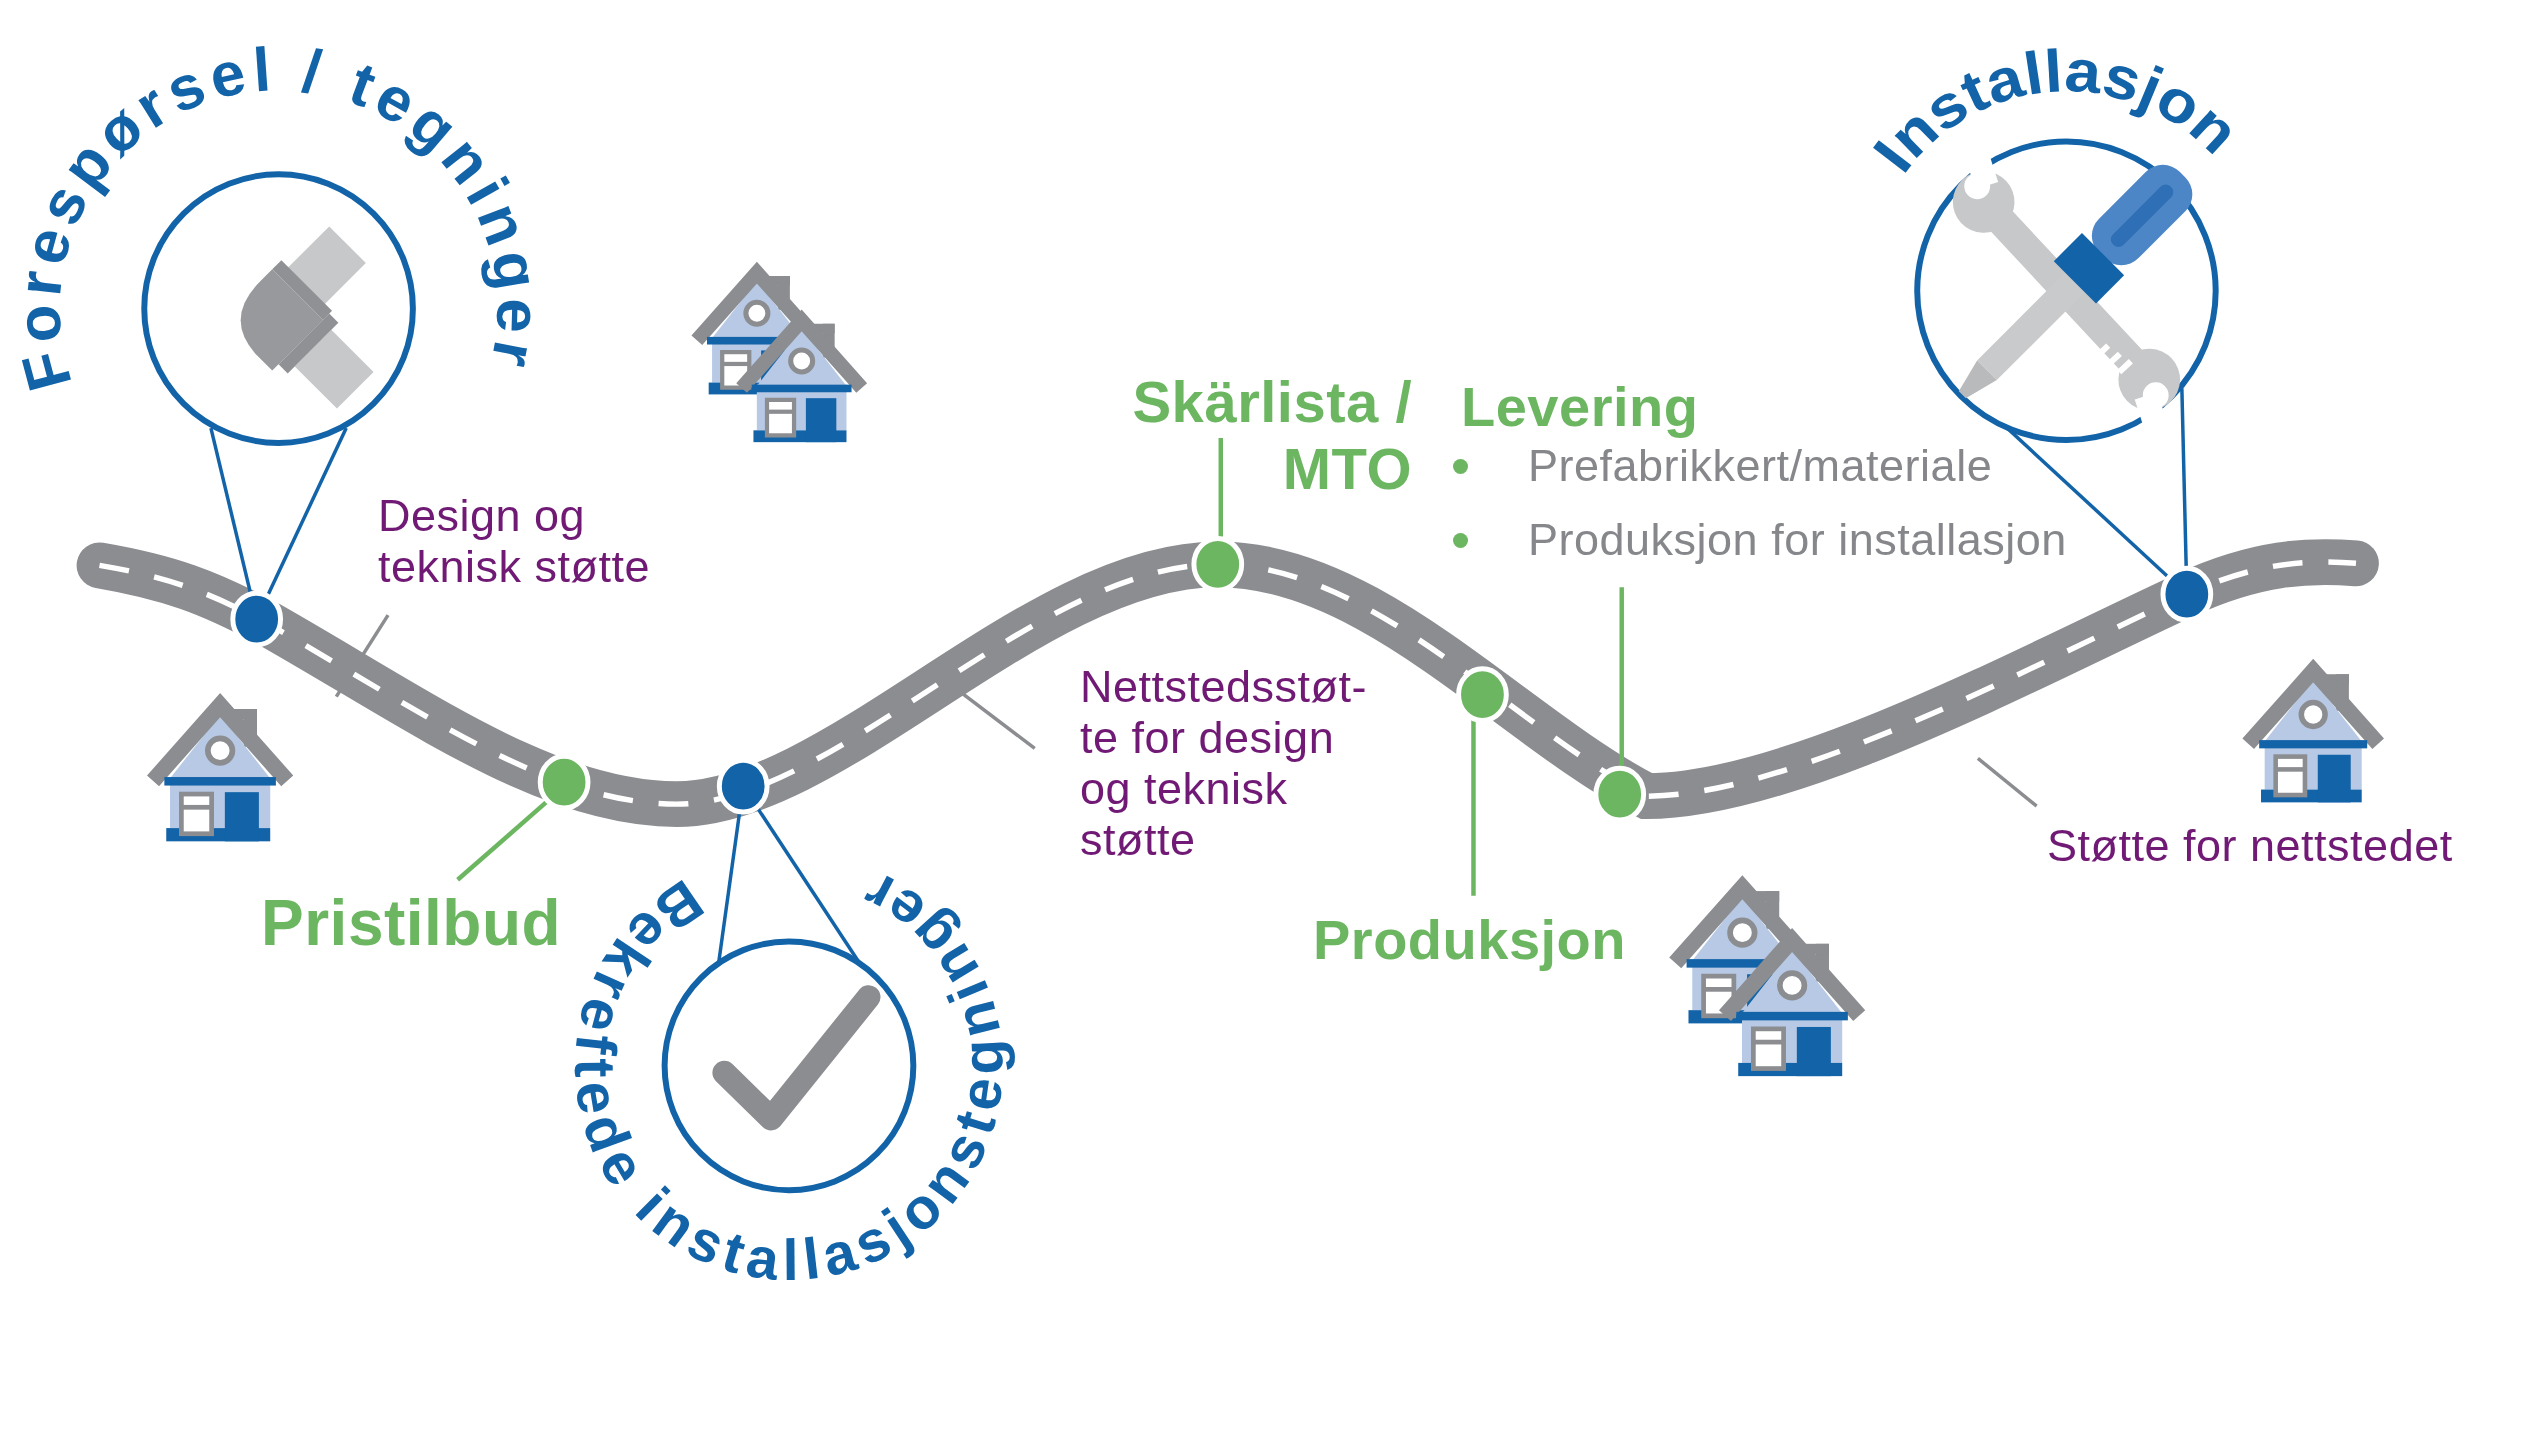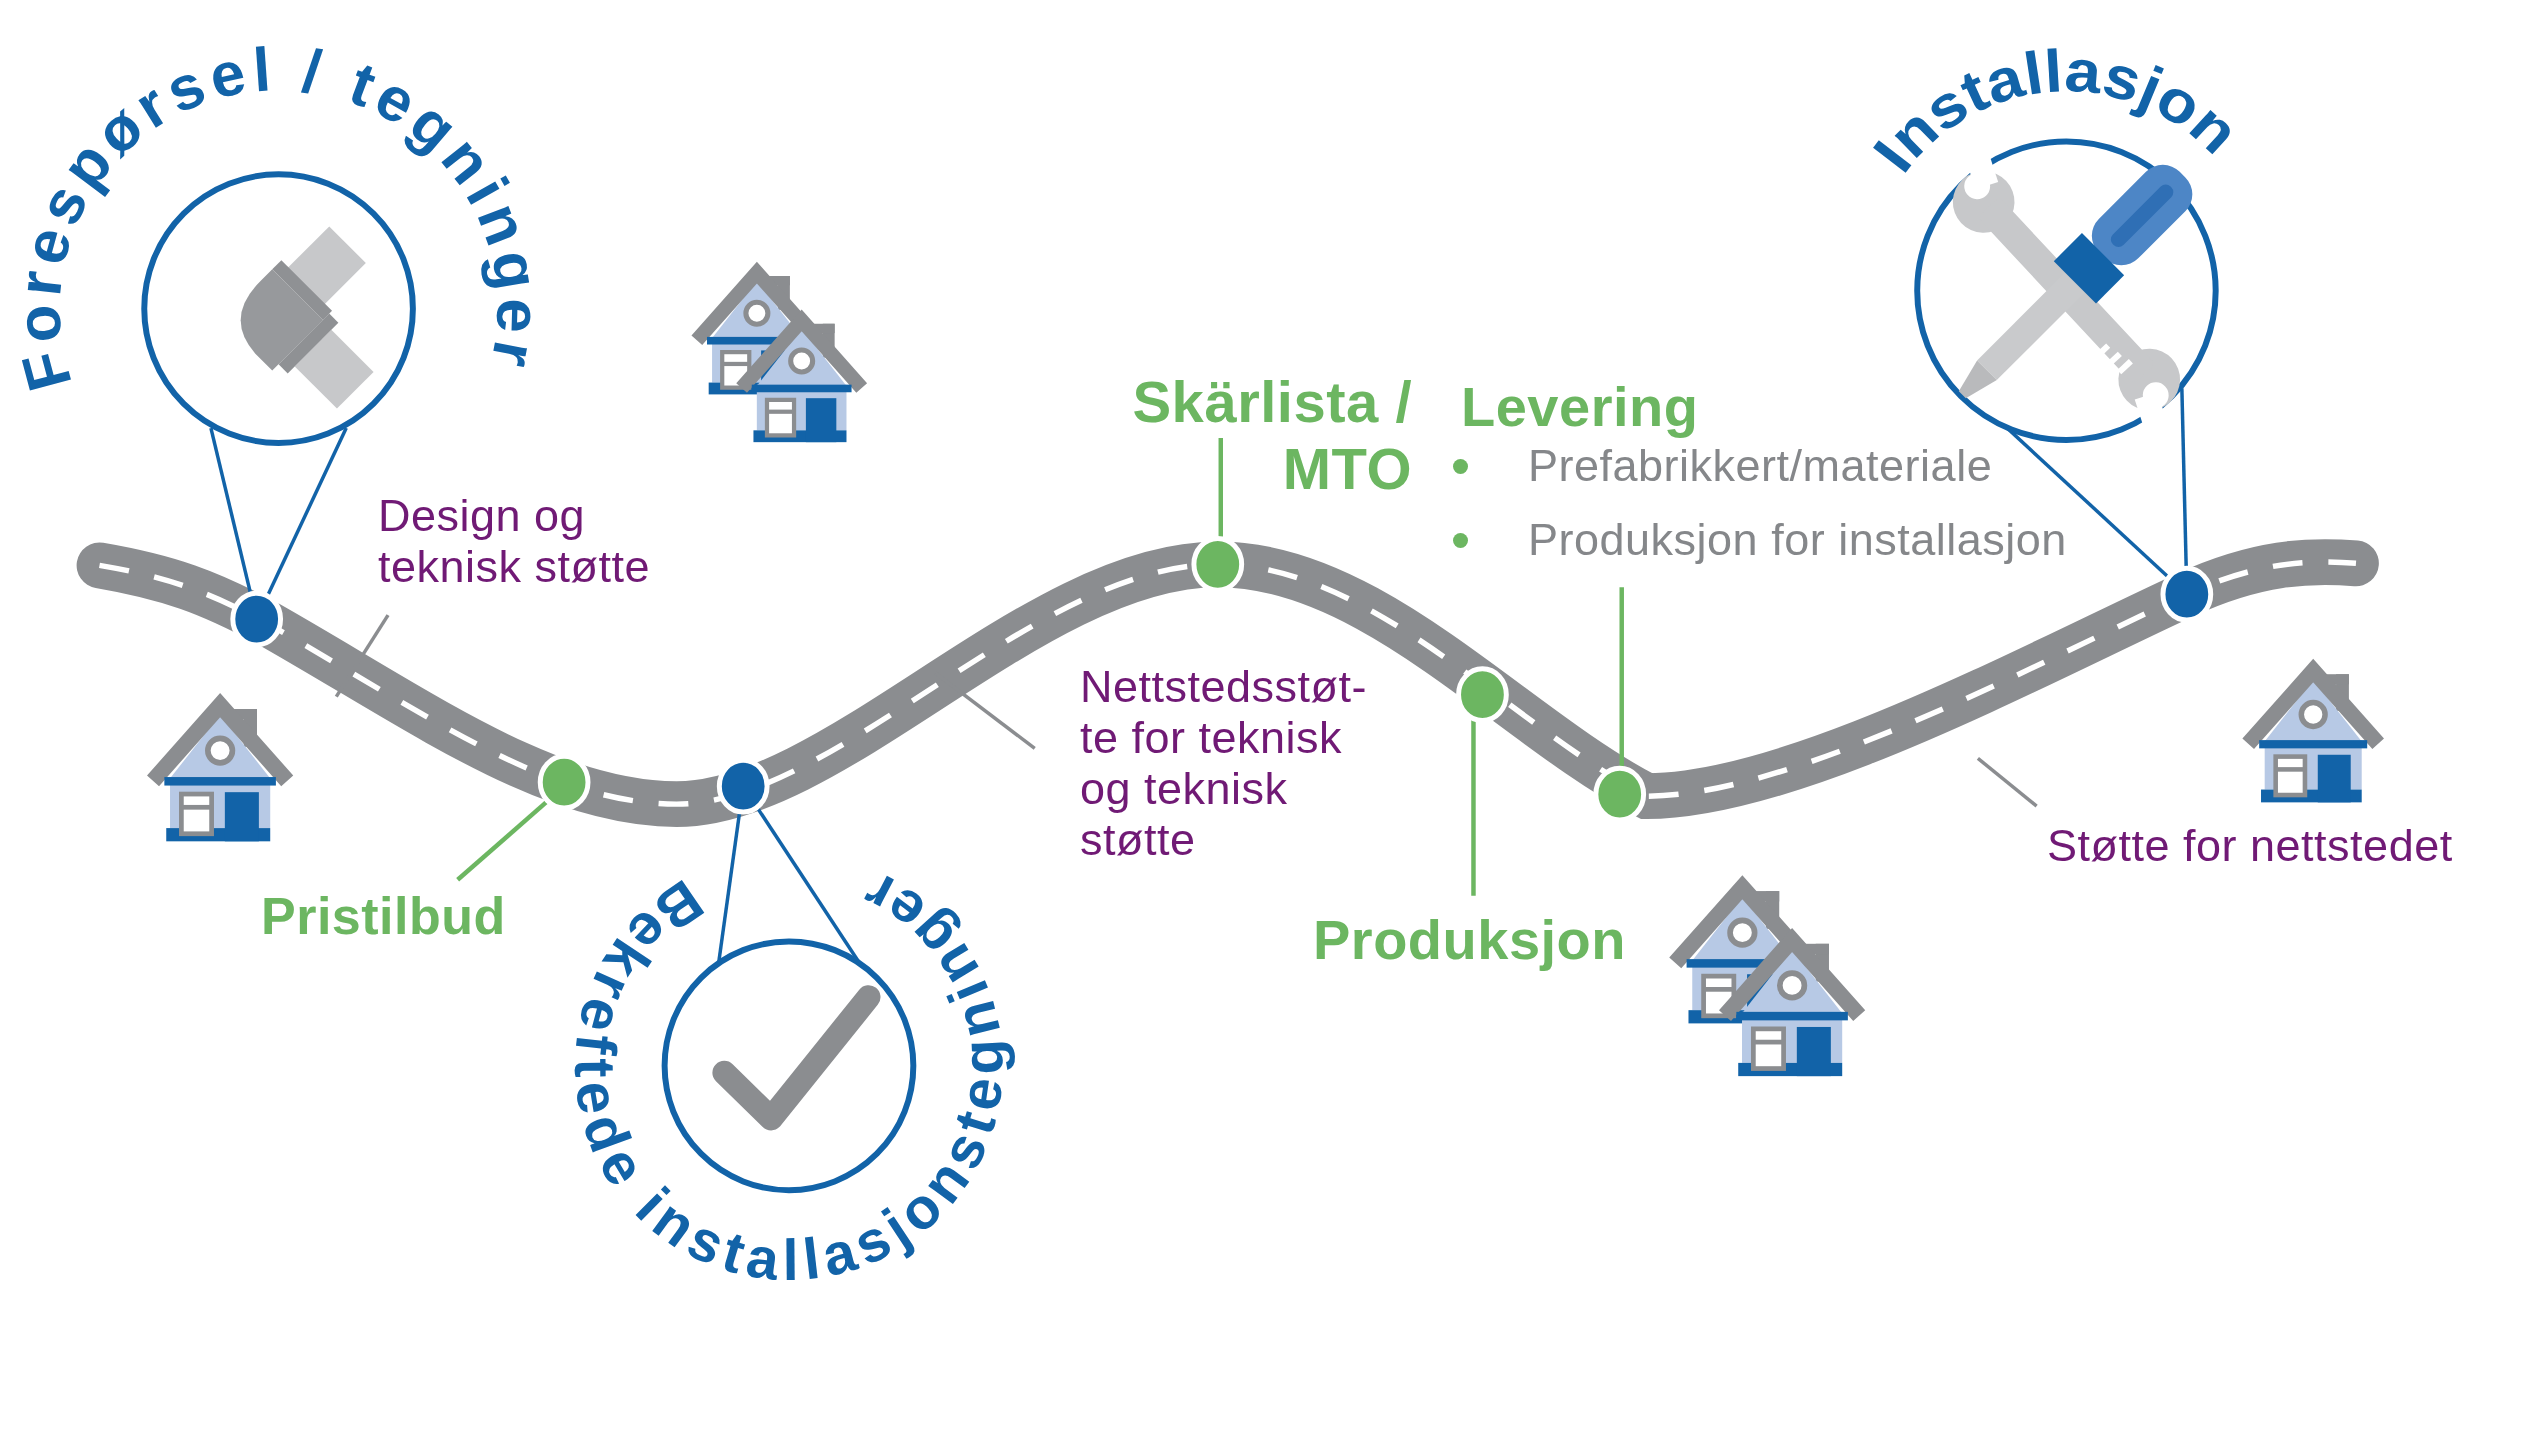--- a/index.html
+++ b/index.html
@@ -129,40 +129,40 @@
     <use href="#house" transform="translate(1680,865) scale(0.95)"></use>
     <use href="#house" transform="translate(1730,918) scale(0.95)"></use>
     <use href="#house" transform="translate(2256,648) scale(0.92)"></use>
   </svg>
 
   <div class="note" style="left:378px;top:490px;">
     <div>Design og</div>
     <div>teknisk støtte</div>
   </div>
 
-  <div class="green-head" style="left:261px;top:886px;width:299px;text-align:left;font-size:52px;">Pristilbud</div>
+  <div class="green-head" style="left:261px;top:886px;width:299px;text-align:left;font-size:64px;">Pristilbud</div>
 
   <div class="green-head" style="left:1014px;top:368px;width:398px;text-align:right;font-size:58px;">Skärlista / MTO</div>
 
   <div class="green-head" style="left:1461px;top:374px;font-size:56px;">Levering</div>
 
   <div class="bullets">
     <div class="bullet-row">
       <span class="bullet-dot"></span>
       <span class="bullet-text">Prefabrikkert/materiale</span>
     </div>
     <div class="bullet-row">
       <span class="bullet-dot"></span>
       <span class="bullet-text">Produksjon for installasjon</span>
     </div>
   </div>
 
   <div class="note" style="left:1080px;top:661px;">
     <div>Nettstedsstøt-</div>
-    <div>te for teknisk</div>
+    <div>te for design</div>
     <div>og teknisk</div>
     <div>støtte</div>
   </div>
 
   <div class="green-head" style="left:1313px;top:907px;width:299px;text-align:left;font-size:56px;">Produksjon</div>
 
   <div class="note" style="left:2047px;top:820px;white-space:nowrap;">Støtte for nettstedet</div>
 
 </div>
 

